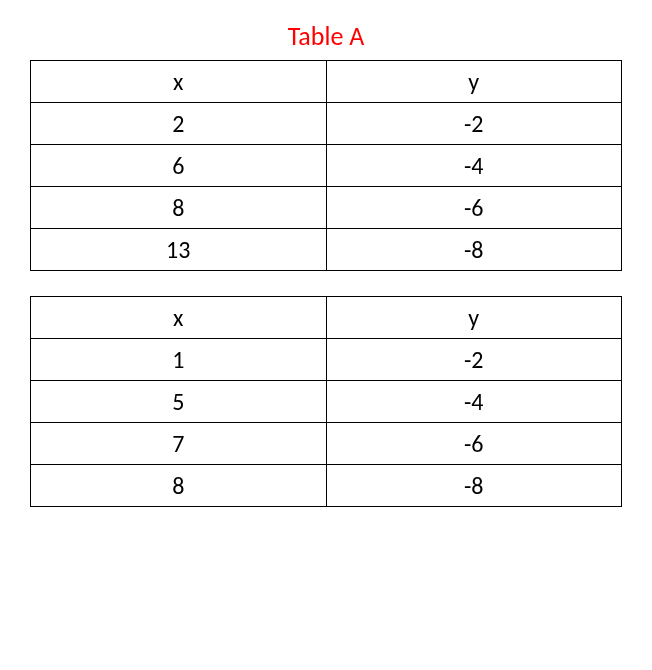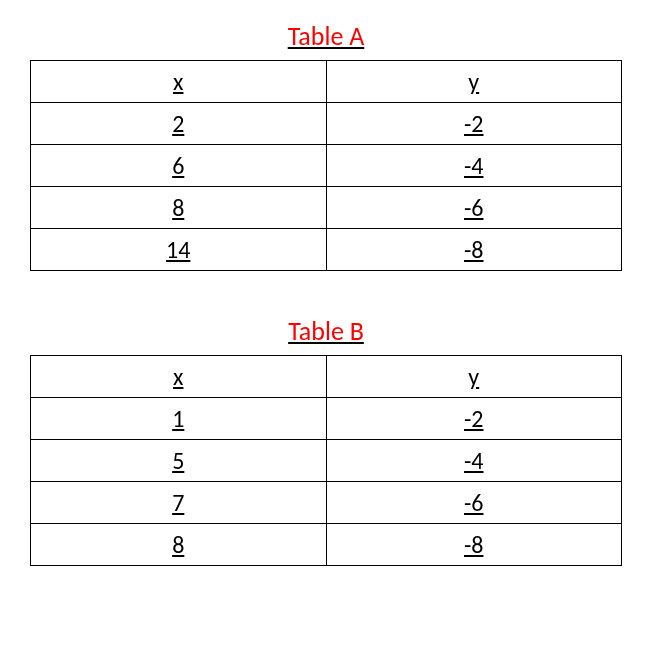--- a/index.html
+++ b/index.html
@@ -8,22 +8,21 @@
       box-sizing: border-box;
     }
     body {
       width: 652px;
       height: 670px;
       background: #ffffff;
       font-family: Calibri, Arial, sans-serif;
       padding: 20px 30px;
     }
     .table-section {
-      margin-bottom: 44px;
-      text-decoration: underline;
+      margin-bottom: 25px;
     }
     .table-title {
       text-align: center;
       color: #ff0000;
       font-size: 26px;
       font-weight: normal;
       margin-bottom: 8px;
     }
     table {
       width: 100%;
@@ -57,29 +56,28 @@
     </tr>
     <tr>
       <td>6</td>
       <td>-4</td>
     </tr>
     <tr>
       <td>8</td>
       <td>-6</td>
     </tr>
     <tr>
-      <td>14</td>
+      <td>13</td>
       <td>-8</td>
     </tr>
   </tbody>
     </table>
 </div>
 
 <div class="table-section">
-  <div class="table-title">Table B</div>
   <table>
     <tbody>
         <tr>
       <td>x</td>
       <td>y</td>
     </tr>
     <tr>
       <td>1</td>
       <td>-2</td>
     </tr>

